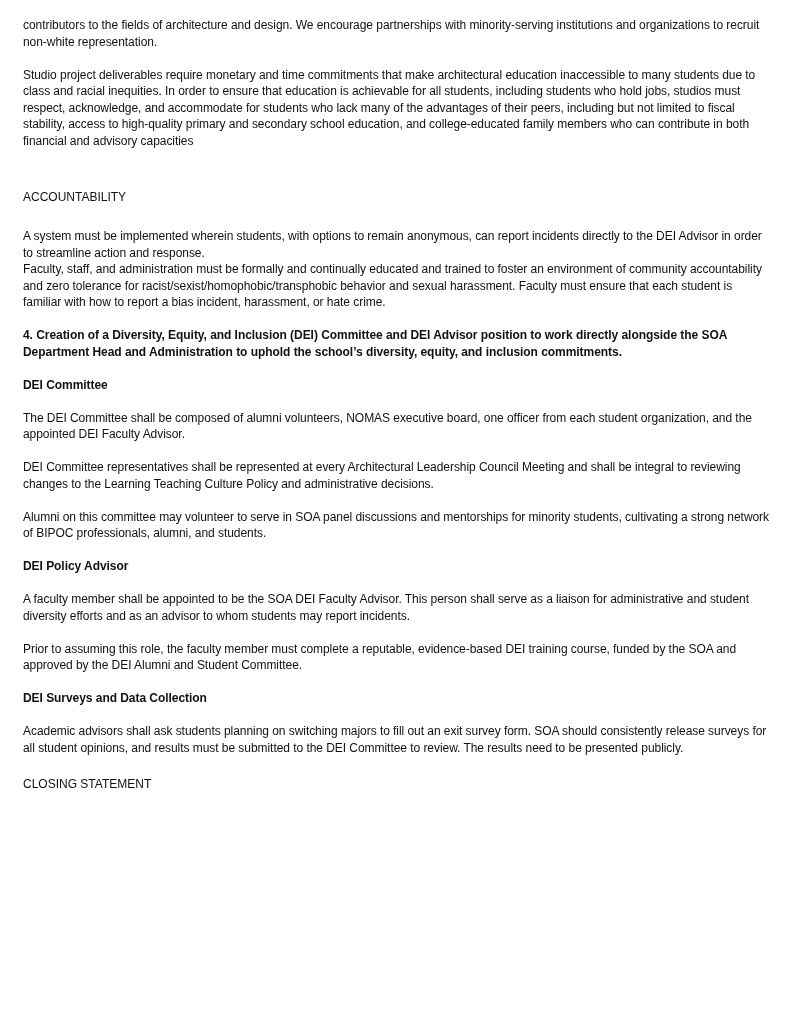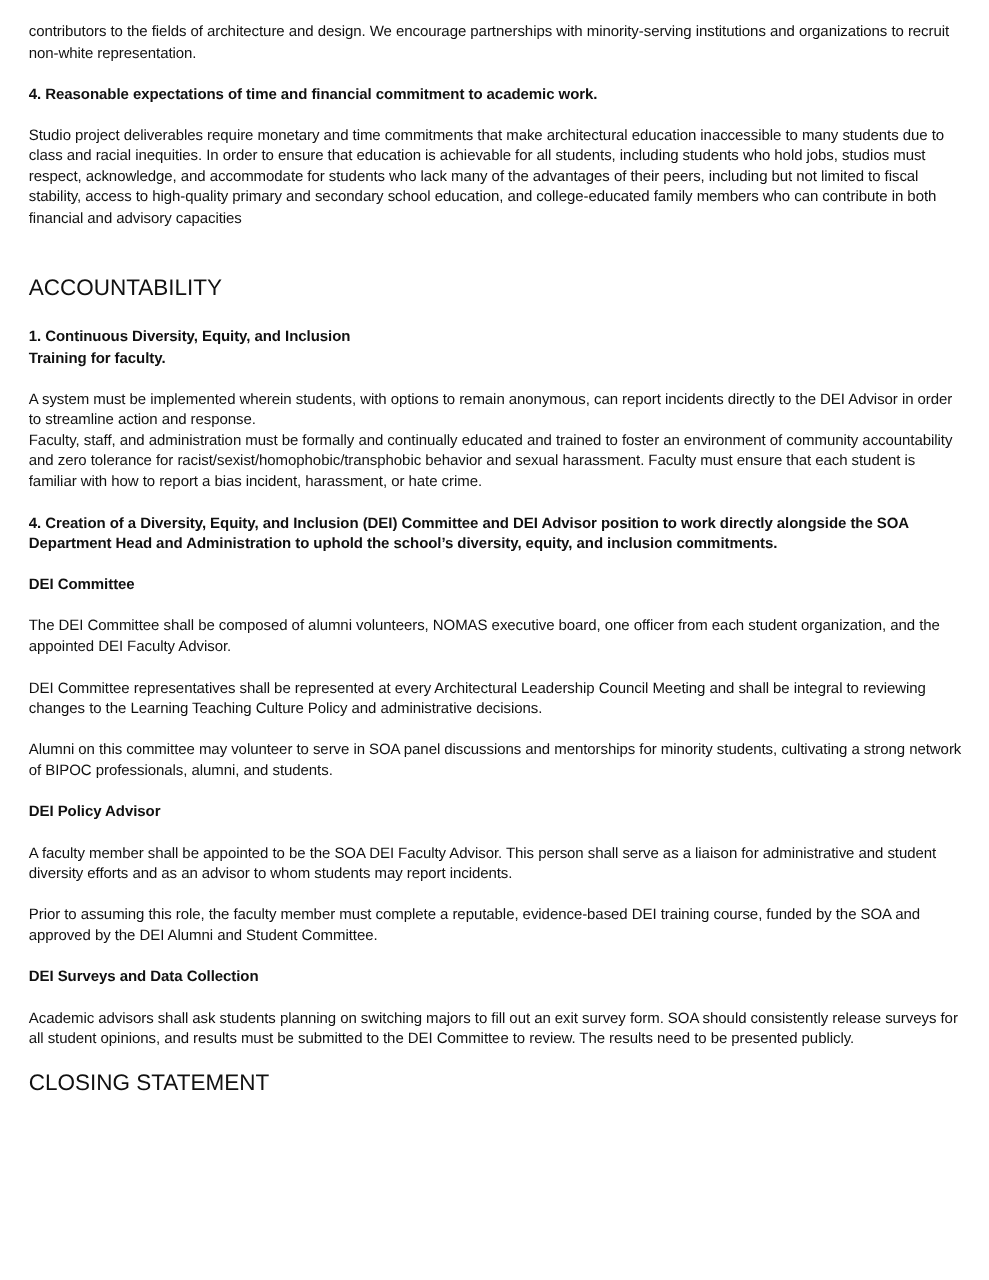--- a/index.html
+++ b/index.html
@@ -16,46 +16,41 @@
     }
     p {
       margin: 0 0 16.5px 0;
       font-size: 12px;
       line-height: 16.5px;
       letter-spacing: -0.05px;
     }
     p.bold { font-weight: bold; }
     h2 {
       font-weight: normal;
-      font-size: 18px;
+      font-size: 12px;
       line-height: 22px;
       margin: 0;
       letter-spacing: 0px;
       color: #111111;
     }
     .h-accountability { margin-top: 37px; margin-bottom: 20px; }
     .h-closing { }
     .line { display: block; }
   </style>
 </head>
 <body>
 
 <div class="page">
 
   <p>contributors to the fields of architecture and design. We encourage partnerships with minority-serving institutions and organizations to recruit non-white representation.</p>
 
-  <p class="bold">4. Reasonable expectations of time and financial commitment to academic work.</p>
   <p>Studio project deliverables require monetary and time commitments that make architectural education inaccessible to many students due to class and racial inequities. In order to ensure that education is achievable for all students, including students who hold jobs, studios must respect, acknowledge, and accommodate for students who lack many of the advantages of their peers, including but not limited to fiscal stability, access to high-quality primary and secondary school education, and college-educated family members who can contribute in both financial and advisory capacities</p>
 
   <h2 class="h-accountability">ACCOUNTABILITY</h2>
 
-  <p class="bold">
-    <span class="line">1. Continuous Diversity, Equity, and Inclusion</span>
-    <span class="line">Training for faculty.</span>
-  </p>
   <p>
     <span class="line">A system must be implemented wherein students, with options to remain anonymous, can report incidents directly to the DEI Advisor in order to streamline action and response.</span>
     <span class="line">Faculty, staff, and administration must be formally and continually educated and trained to foster an environment of community accountability and zero tolerance for racist/sexist/homophobic/transphobic behavior and sexual harassment. Faculty must ensure that each student is familiar with how to report a bias incident, harassment, or hate crime.</span>
   </p>
 
   <p class="bold">4. Creation of a Diversity, Equity, and Inclusion (DEI) Committee and DEI Advisor position to work directly alongside the SOA Department Head and Administration to uphold the school’s diversity, equity, and inclusion commitments.</p>
 
   <p class="bold">DEI Committee</p>
   <p>The DEI Committee shall be composed of alumni volunteers, NOMAS executive board, one officer from each student organization, and the appointed DEI Faculty Advisor.</p>
   <p>DEI Committee representatives shall be represented at every Architectural Leadership Council Meeting and shall be integral to reviewing changes to the Learning Teaching Culture Policy and administrative decisions.</p>

